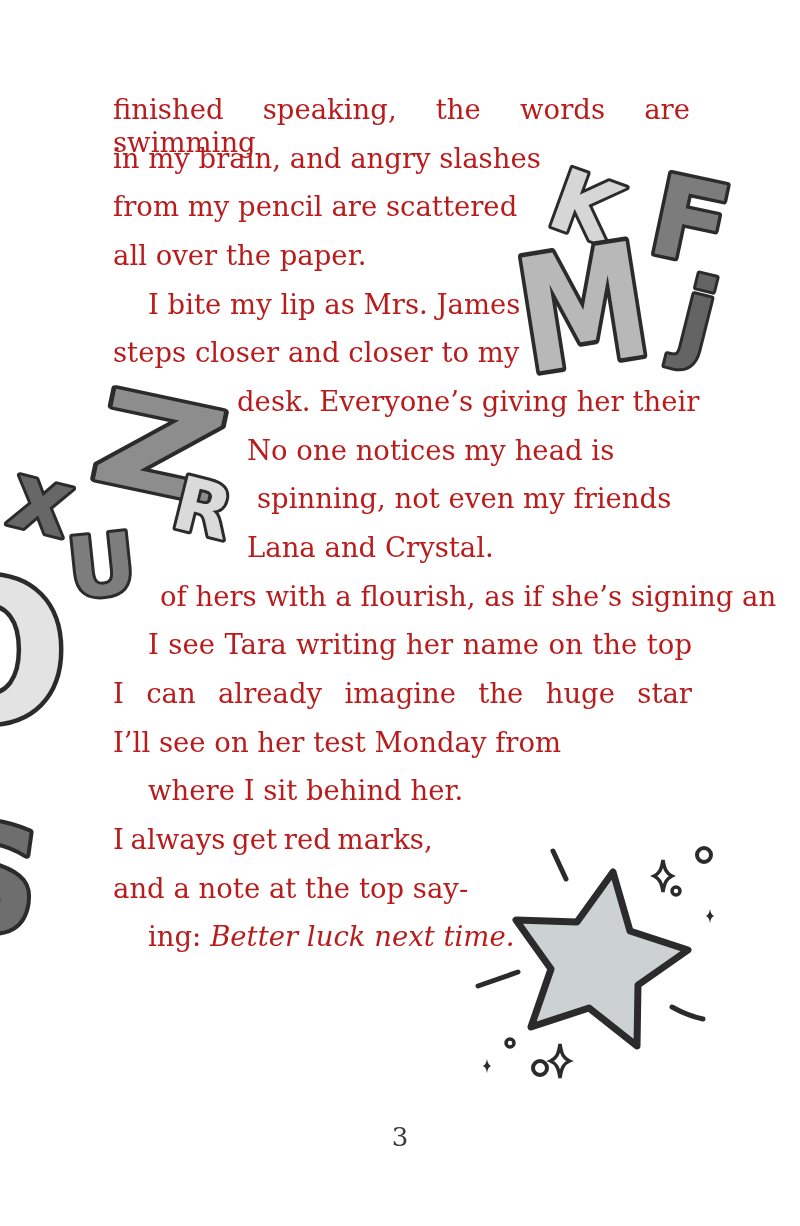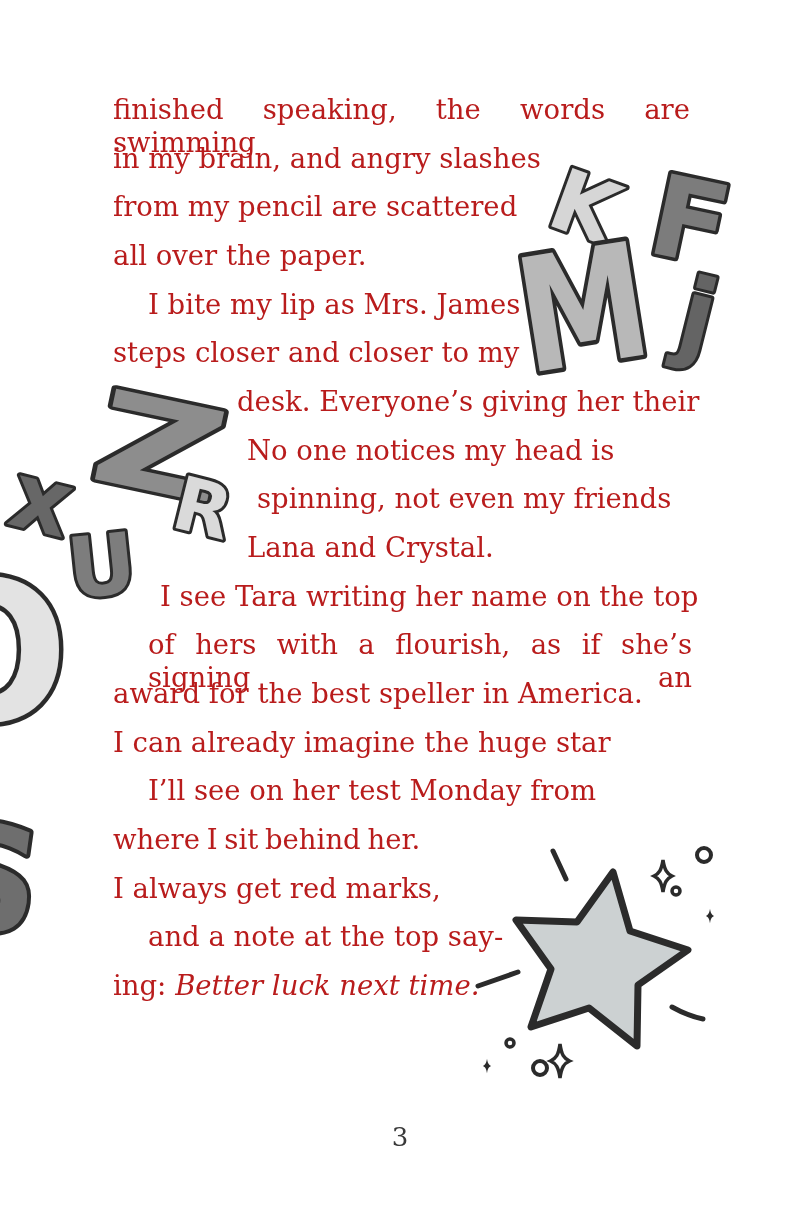--- a/index.html
+++ b/index.html
@@ -106,23 +106,22 @@
     <div class="line just">finished speaking, the words are swimming</div>
     <div class="line">in my brain, and angry slashes</div>
     <div class="line">from my pencil are scattered</div>
     <div class="line">all over the paper.</div>
     <div class="line">I bite my lip as Mrs. James</div>
     <div class="line">steps closer and closer to my</div>
     <div class="line">desk. Everyone’s giving her their</div>
     <div class="line">No one notices my head is</div>
     <div class="line">spinning, not even my friends</div>
     <div class="line">Lana and Crystal.</div>
+    <div class="line just">of hers with a flourish, as if she’s signing an</div>
     <div class="line just">I see Tara writing her name on the top</div>
-    <div class="line just">of hers with a flourish, as if she’s signing an</div>
-    <div class="line">award for the best speller in America.</div>
     <div class="line just">I can already imagine the huge star</div>
     <div class="line">I’ll see on her test Monday from</div>
     <div class="line">where I sit behind her.</div>
     <div class="line">I always get red marks,</div>
     <div class="line just">and a note at the top say-</div>
     <div class="line"><span>ing: </span><span class="it">Better luck next time.</span></div>
     <div class="page-number">3</div>
   </div>
 
 </div>

